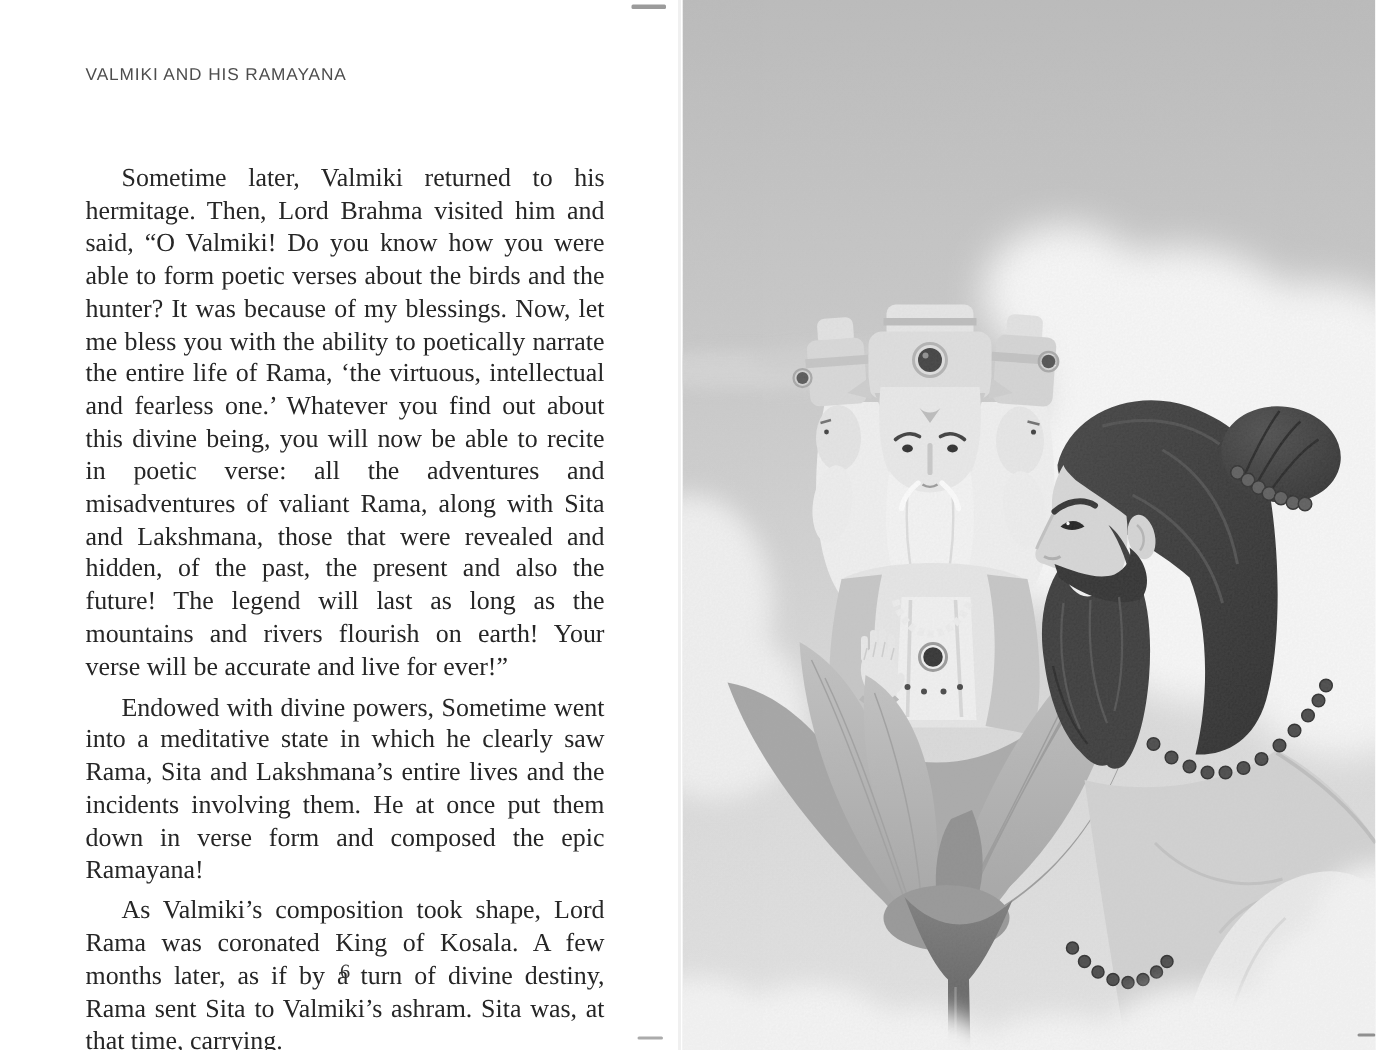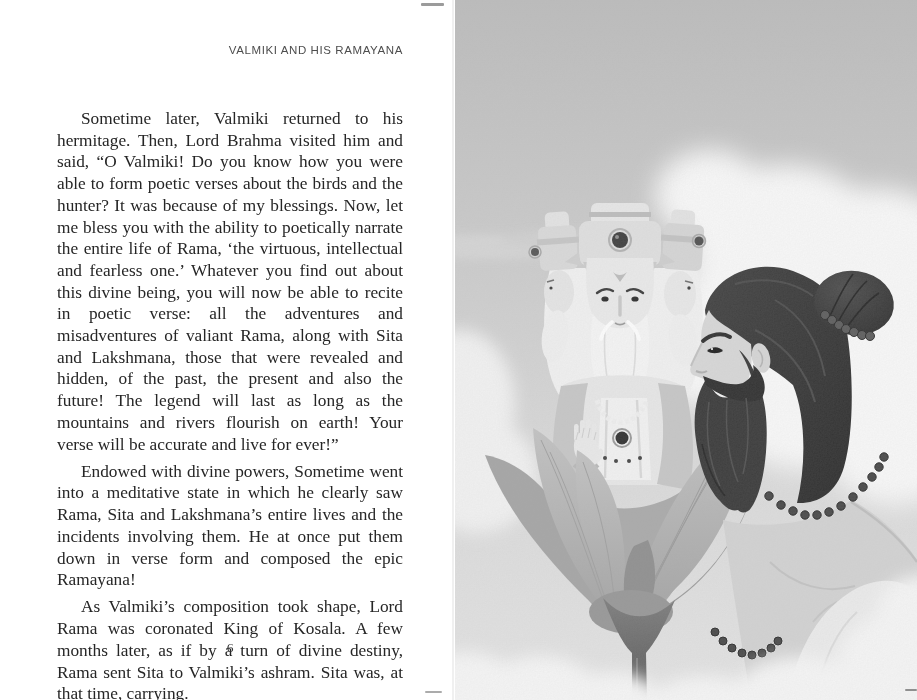--- a/index.html
+++ b/index.html
@@ -2,21 +2,21 @@
 <html><head>
 <meta charset="utf-8">
 <style>
   html,body{margin:0;padding:0;}
   body{
     width:917px;height:700px;position:relative;overflow:hidden;
     background:#ffffff;font-family:"Liberation Serif",serif;
   }
   .left-page{position:absolute;left:0;top:0;width:455px;height:700px;background:#fff;}
   .chapter-header{
-    position:absolute;left:57px;top:44px;width:346px;text-align:right;
+    position:absolute;left:57px;top:44px;width:346px;text-align:left;
     font-family:"Liberation Sans",sans-serif;font-size:11.5px;letter-spacing:.6px;
     color:#4d4d4d;font-weight:400;
   }
   .text-block{
     position:absolute;left:57px;top:72px;width:346px;
     font-family:"Liberation Serif",serif;font-size:17.3px;line-height:21.7px;
     color:#262626;text-align:justify;margin-top:36px;
   }
   .text-block p{margin:0 0 5.5px 0;text-indent:24px;}
   .page-number{

